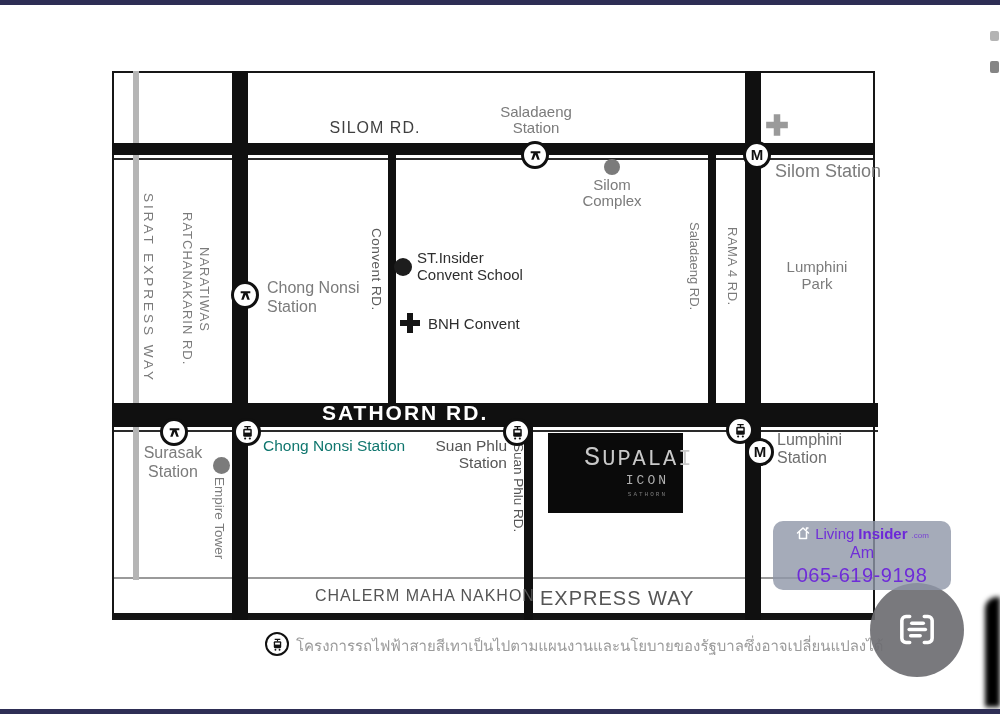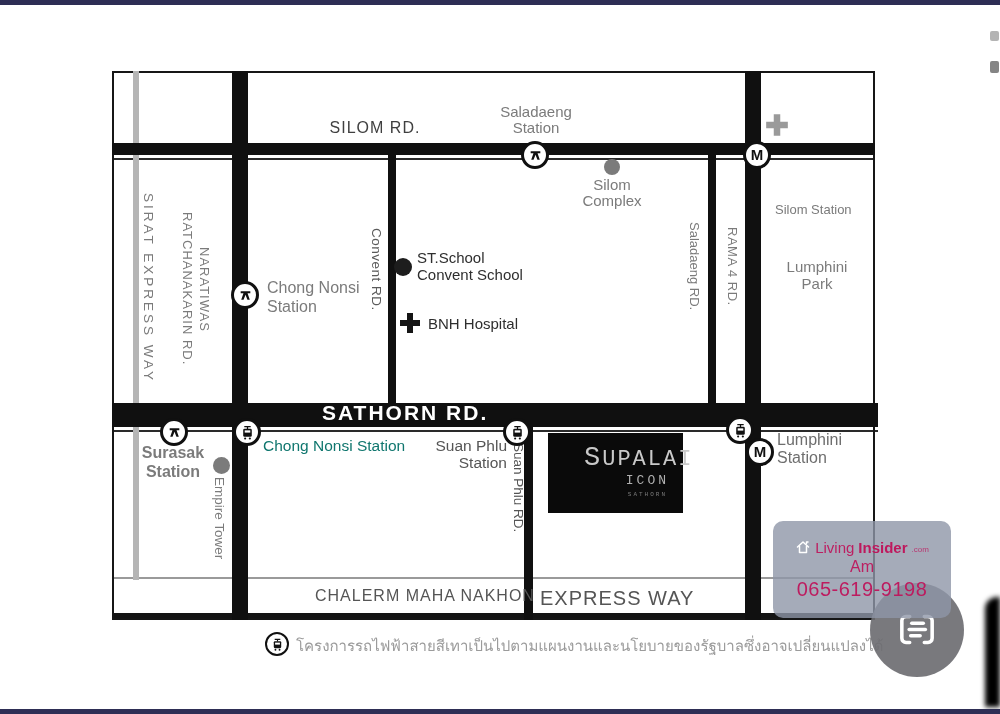--- a/index.html
+++ b/index.html
@@ -39,58 +39,58 @@
 
   
   .lbl { position:absolute; z-index:3; color:#7b7b7b; white-space:nowrap; }
   .vert { writing-mode: vertical-rl; }
   .ctr { text-align:center; white-space:normal; }
 
   .t-silom { left:320px; top:119px; width:110px; text-align:center; font-size:16px; color:#404040; letter-spacing:1px; }
   .t-saladaeng-st { left:486px; top:104px; width:100px; font-size:15px; line-height:16px; }
   .t-chula { left:766px; top:79px; font-size:15px; line-height:16px; white-space:normal; }
   .i-chula-cross { left:764px; top:112px; z-index:3; }
-  .t-silom-station { left:775px; top:161px; font-size:13px;margin-top:41px; }
+  .t-silom-station { left:775px; top:161px; font-size:18px; }
   .d-silomcomplex { left:604px; top:159px; width:16px; height:16px; border-radius:50%; background:#7b7b7b; z-index:3; }
   .t-silomcomplex { left:562px; top:177px; width:100px; font-size:15px; line-height:16px; }
   .t-sirat { left:141px; top:193px; font-size:13.5px; letter-spacing:3px; }
   .t-naratiwas { left:179px; top:200px; height:178px; font-size:13px; letter-spacing:1px; line-height:17px; text-align:center; }
   .t-chongnonsi-bts { left:267px; top:278px; font-size:16px; line-height:19px; white-space:normal; }
   .t-convent { left:369px; top:228px; font-size:13.5px; color:#5a5a5a; letter-spacing:0.5px; }
   .d-stjoseph { left:394px; top:258px; width:18px; height:18px; border-radius:50%; background:#1d1d1d; z-index:3; }
   .t-stjoseph { left:417px; top:249px; font-size:15px; color:#2e2e2e; line-height:17px; white-space:normal; }
   .i-bnh-cross { left:398px; top:311px; z-index:3; }
   .t-bnh { left:428px; top:315px; font-size:15px; color:#2e2e2e; }
   .t-saladaeng-rd { left:687px; top:222px; font-size:13px; }
   .t-rama4 { left:725px; top:227px; font-size:13px; letter-spacing:0.5px; }
   .t-lumphini-park { left:777px; top:258px; width:80px; font-size:15px; line-height:17px; }
   .t-sathorn { left:322px; top:401px; font-size:21px; font-weight:bold; color:#ffffff; letter-spacing:2px; z-index:3; }
-  .t-surasak { left:128px; top:443px; width:90px; font-size:16px; line-height:19px;font-weight:bold; }
+  .t-surasak { left:128px; top:443px; width:90px; font-size:16px; line-height:19px; }
   .d-empire { left:213px; top:457px; width:17px; height:17px; border-radius:50%; background:#7b7b7b; z-index:3; }
   .t-empire { left:212px; top:477px; font-size:13.5px; }
   .t-chongnonsi-gray { left:263px; top:437px; font-size:15.5px; color:#0f766e; }
   .t-suanphlu-st { left:418px; top:437px; width:89px; text-align:right; font-size:15.5px; color:#555; line-height:17px; white-space:normal; }
   .t-suanphlu-rd { left:511px; top:443px; font-size:13.5px; color:#555; }
   .t-lumphini-st { left:777px; top:431px; font-size:16px; color:#6e6e6e; line-height:18px; white-space:normal; }
   .t-chalerm1 { left:315px; top:587px; font-size:16px; color:#555; letter-spacing:1px; }
   .t-chalerm2 { left:540px; top:587px; font-size:20px; color:#555; letter-spacing:1px; }
   .t-note { left:296px; top:634px; font-size:15px; color:#9b9b9b; }
   .note-circle { left:265px; top:632px; }
 
   
   .logo-supalai { left:548px; top:433px; width:135px; height:80px; background:#0a0a0a; z-index:3;
                   font-family:Liberation Mono, monospace;padding-left:36px; }
   .logo-brand { margin-top:10px; text-align:center; font-size:22px; letter-spacing:2px; color:#c9c9c9; }
   .logo-brand::first-letter { font-size:27px; }
   .logo-icon { text-align:right; padding-right:14px; font-size:13px; letter-spacing:3px; color:#b0b0b0; }
   .logo-sub { text-align:right; padding-right:16px; font-size:6px; letter-spacing:2px; color:#7a7a7a; margin-top:3px; }
 
   
-  .wm { left:773px; top:521px; width:178px; height:97px; background:rgba(142,150,168,0.80);
-        border-radius:10px; z-index:6; color:#be185d; display:flex; flex-direction:column;
+  .wm { left:773px; top:521px; width:178px; height:69px; background:rgba(142,150,168,0.80);
+        border-radius:10px; z-index:6; color:#6d28d9; display:flex; flex-direction:column;
         align-items:center; justify-content:center; gap:2px; }
   .wm-row1 { display:flex; align-items:center; gap:4px; font-size:15px; }
   .wm-light { font-weight:300; opacity:.95; }
   .wm-bold { font-weight:bold; }
   .wm-suffix { font-size:8px; opacity:.8; align-self:flex-end; margin-bottom:2px; }
   .wm-agent { font-size:16px; opacity:.95; }
   .wm-phone { font-size:20px; letter-spacing:0.5px; opacity:.97; }
 
   
   .chat { left:870px; top:583px; width:94px; height:94px; border-radius:50%;
@@ -215,29 +215,29 @@
         <path d="M9,2 h6 v7 h7 v6 h-7 v7 h-6 v-7 h-7 v-6 h7 z" fill="#9a9a9a"></path>
       </svg>
   </div>
   <div class="abs d-silomcomplex"></div>
   <div class="lbl ctr t-silomcomplex">
     <div>Silom</div>
     <div>Complex</div>
   </div>
   <div class="abs d-stjoseph"></div>
   <div class="lbl t-stjoseph">
-    <div>ST.School</div>
+    <div>ST.Insider</div>
     <div>Convent School</div>
   </div>
   <div class="abs i-bnh-cross">
     <svg width="24" height="24" viewBox="0 0 24 24">
         <path d="M9,2 h6 v7 h7 v6 h-7 v7 h-6 v-7 h-7 v-6 h7 z" fill="#151515"></path>
       </svg>
   </div>
-  <div class="lbl t-bnh">BNH Hospital</div>
+  <div class="lbl t-bnh">BNH Convent</div>
   <div class="lbl ctr t-lumphini-park">
     <div>Lumphini</div>
     <div>Park</div>
   </div>
   <div class="abs d-empire"></div>
   <div class="lbl vert t-empire">Empire Tower</div>
 
   <div class="abs logo-supalai">
     <div class="logo-brand">SUPALAI</div>
     <div class="logo-icon">ICON</div>

